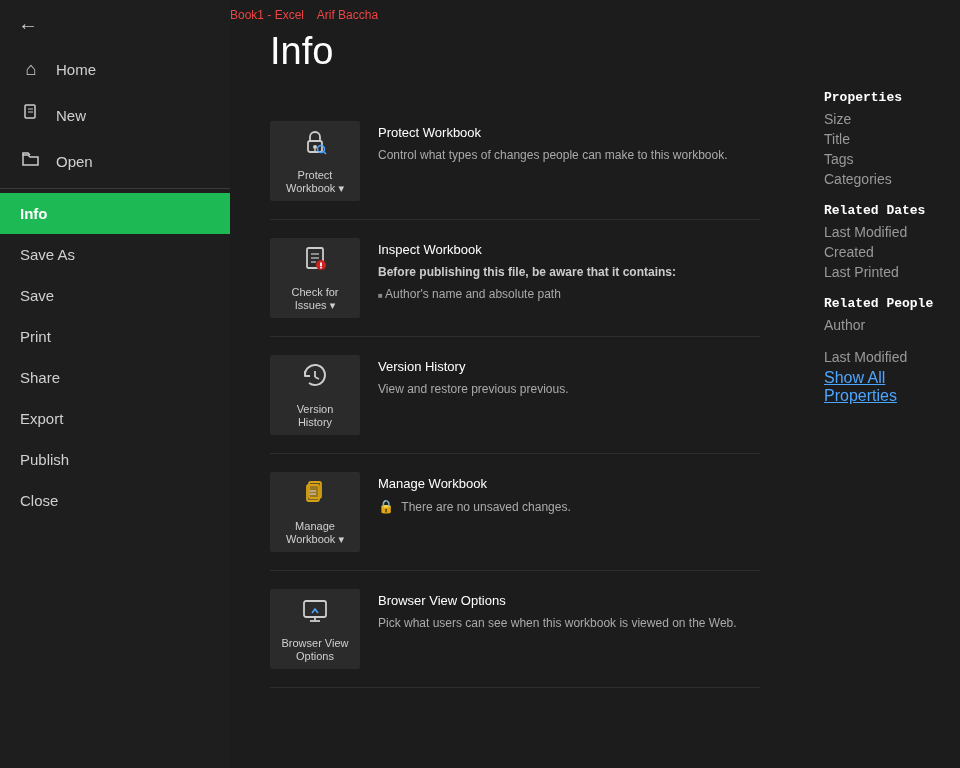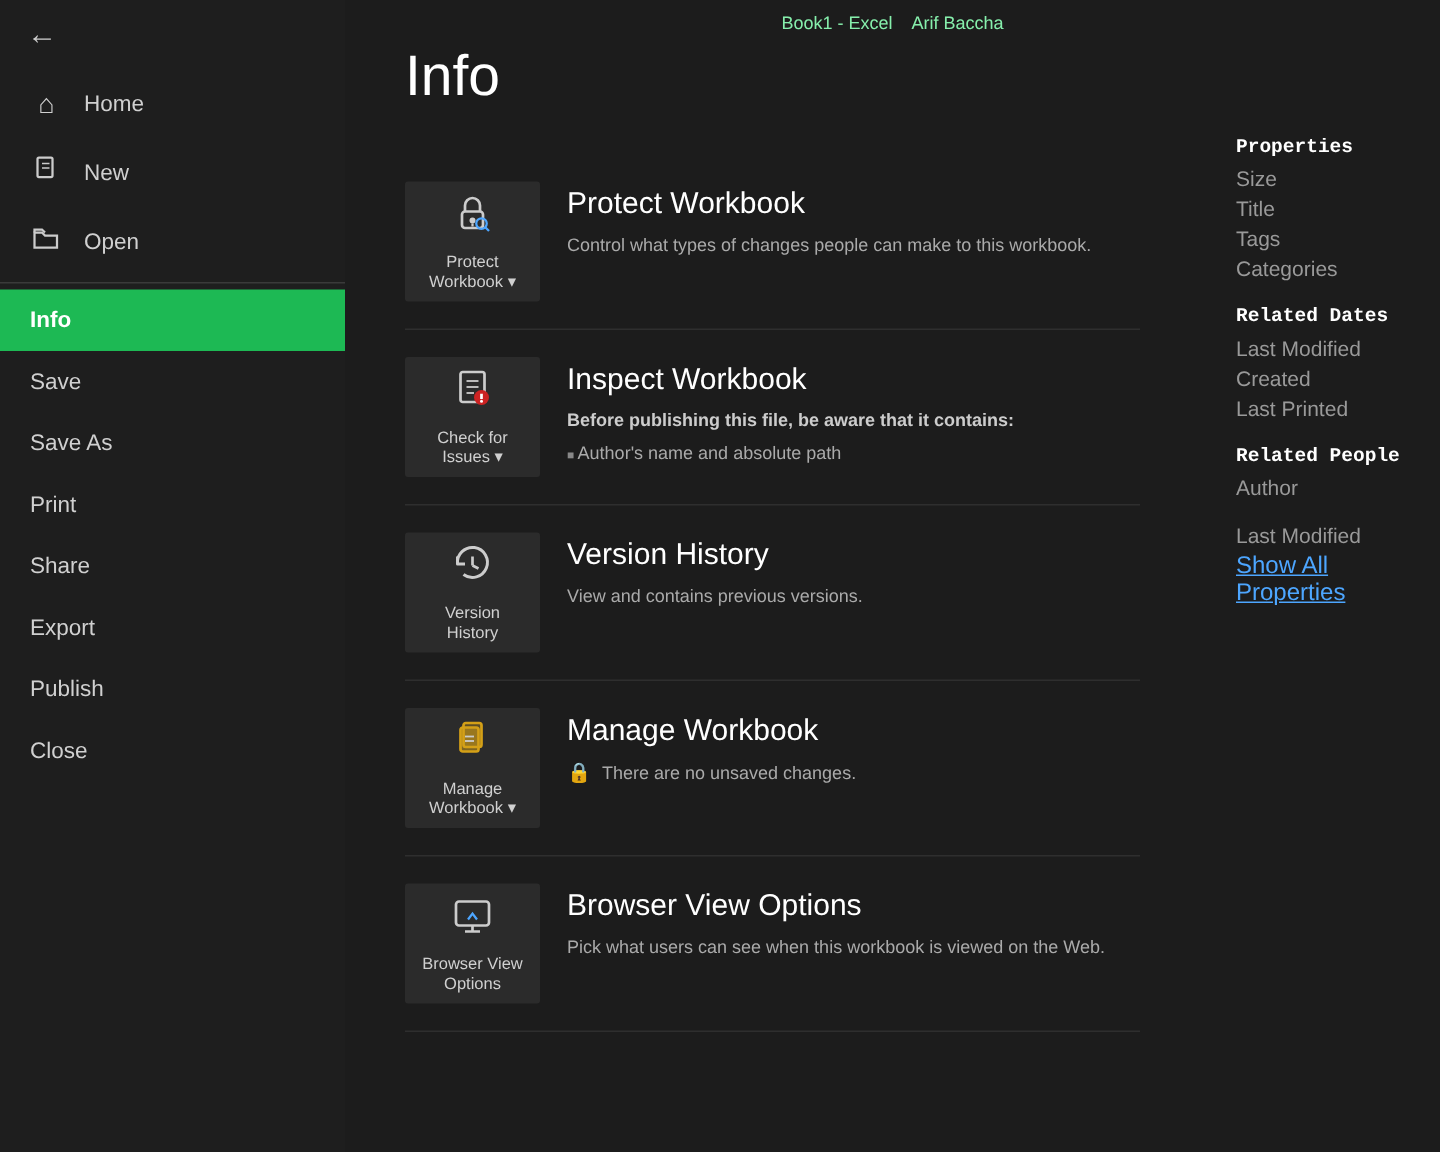--- a/index.html
+++ b/index.html
@@ -80,22 +80,21 @@
       font-weight: 300;
       margin-bottom: 30px;
     }
 
     
     .title-bar {
       position: absolute;
       top: 8px;
       right: 0;
       left: 0;
-      text-align: center;
-      color: #86efac;
+      color: #ef4444;
       font-size: 12px;
     }
 
     
     .info-sections {
       display: flex;
       flex-direction: column;
       gap: 0;
       margin-right: 160px;
     }
@@ -137,21 +136,21 @@
       line-height: 1.2;
       color: #d0d0d0;
     }
 
     .section-content {
       flex: 1;
       padding-top: 4px;
     }
 
     .section-title {
-      font-size: 20px;
+      font-size: 13px;
       color: #ffffff;
       font-weight: 400;
       margin-bottom: 6px;
     }
 
     .section-desc {
       font-size: 12px;
       color: #aaaaaa;
       line-height: 1.5;
     }
@@ -248,24 +247,24 @@
       </span>
       <span>Open</span>
     </div>
 
     <hr class="sidebar-divider">
 
     <div class="sidebar-item active">
       <span>Info</span>
     </div>
     <div class="sidebar-item">
+      <span>Save As</span>
+    </div>
+    <div class="sidebar-item">
       <span>Save</span>
-    </div>
-    <div class="sidebar-item">
-      <span>Save As</span>
     </div>
     <div class="sidebar-item">
       <span>Print</span>
     </div>
     <div class="sidebar-item">
       <span>Share</span>
     </div>
     <div class="sidebar-item">
       <span>Export</span>
     </div>
@@ -343,21 +342,21 @@
             <path d="M5 15 A10 10 0 1 1 9 22" stroke="#ccc" stroke-width="2" fill="none"></path>
             <polyline points="5,10 5,15 10,15" stroke="#ccc" stroke-width="2" fill="none" stroke-linejoin="round"></polyline>
             <line x1="15" y1="10" x2="15" y2="16" stroke="#ccc" stroke-width="1.8"></line>
             <line x1="15" y1="16" x2="19" y2="18" stroke="#ccc" stroke-width="1.8"></line>
           </svg>
         </span>
         <span class="btn-label">Version<br>History</span>
       </button>
       <div class="section-content">
         <div class="section-title">Version History</div>
-        <div class="section-desc">View and contains previous versions.</div>
+        <div class="section-desc">View and restore previous previous.</div>
       </div>
     </div>
 
     <div class="info-section">
       <button class="section-button">
         <span class="btn-icon">
           <svg width="30" height="30" viewBox="0 0 30 30" fill="none">
             <rect x="9" y="4" width="12" height="16" rx="1.5" stroke="#d4a017" stroke-width="1.8" fill="#d4a017" fill-opacity="0.3"></rect>
             <rect x="7" y="7" width="12" height="16" rx="1.5" stroke="#d4a017" stroke-width="1.8" fill="#d4a017" fill-opacity="0.5"></rect>
             <line x1="10" y1="13" x2="16" y2="13" stroke="#ccc" stroke-width="1.2"></line>

